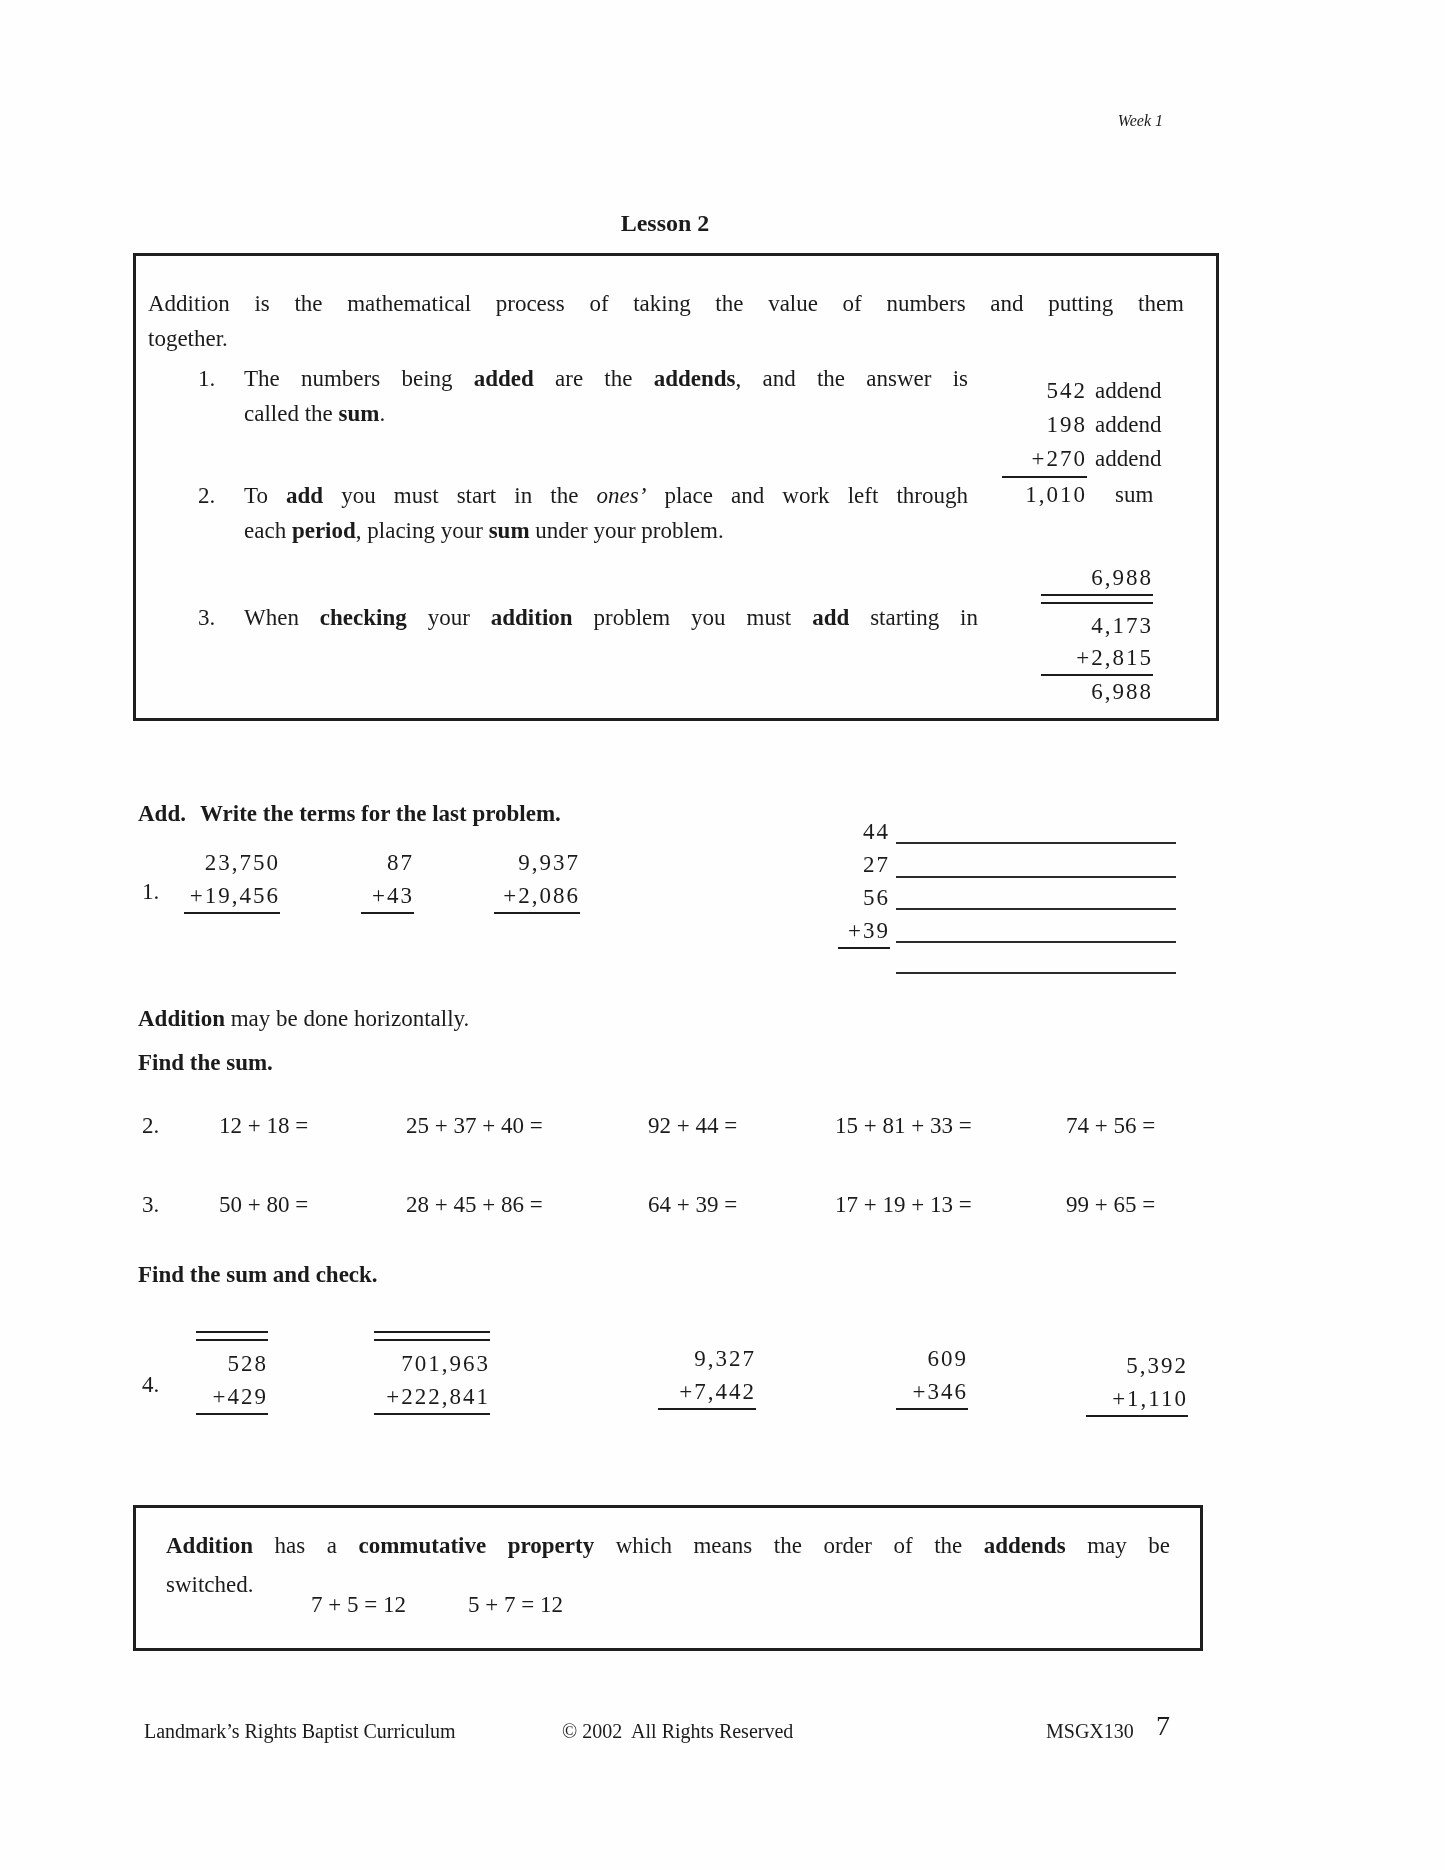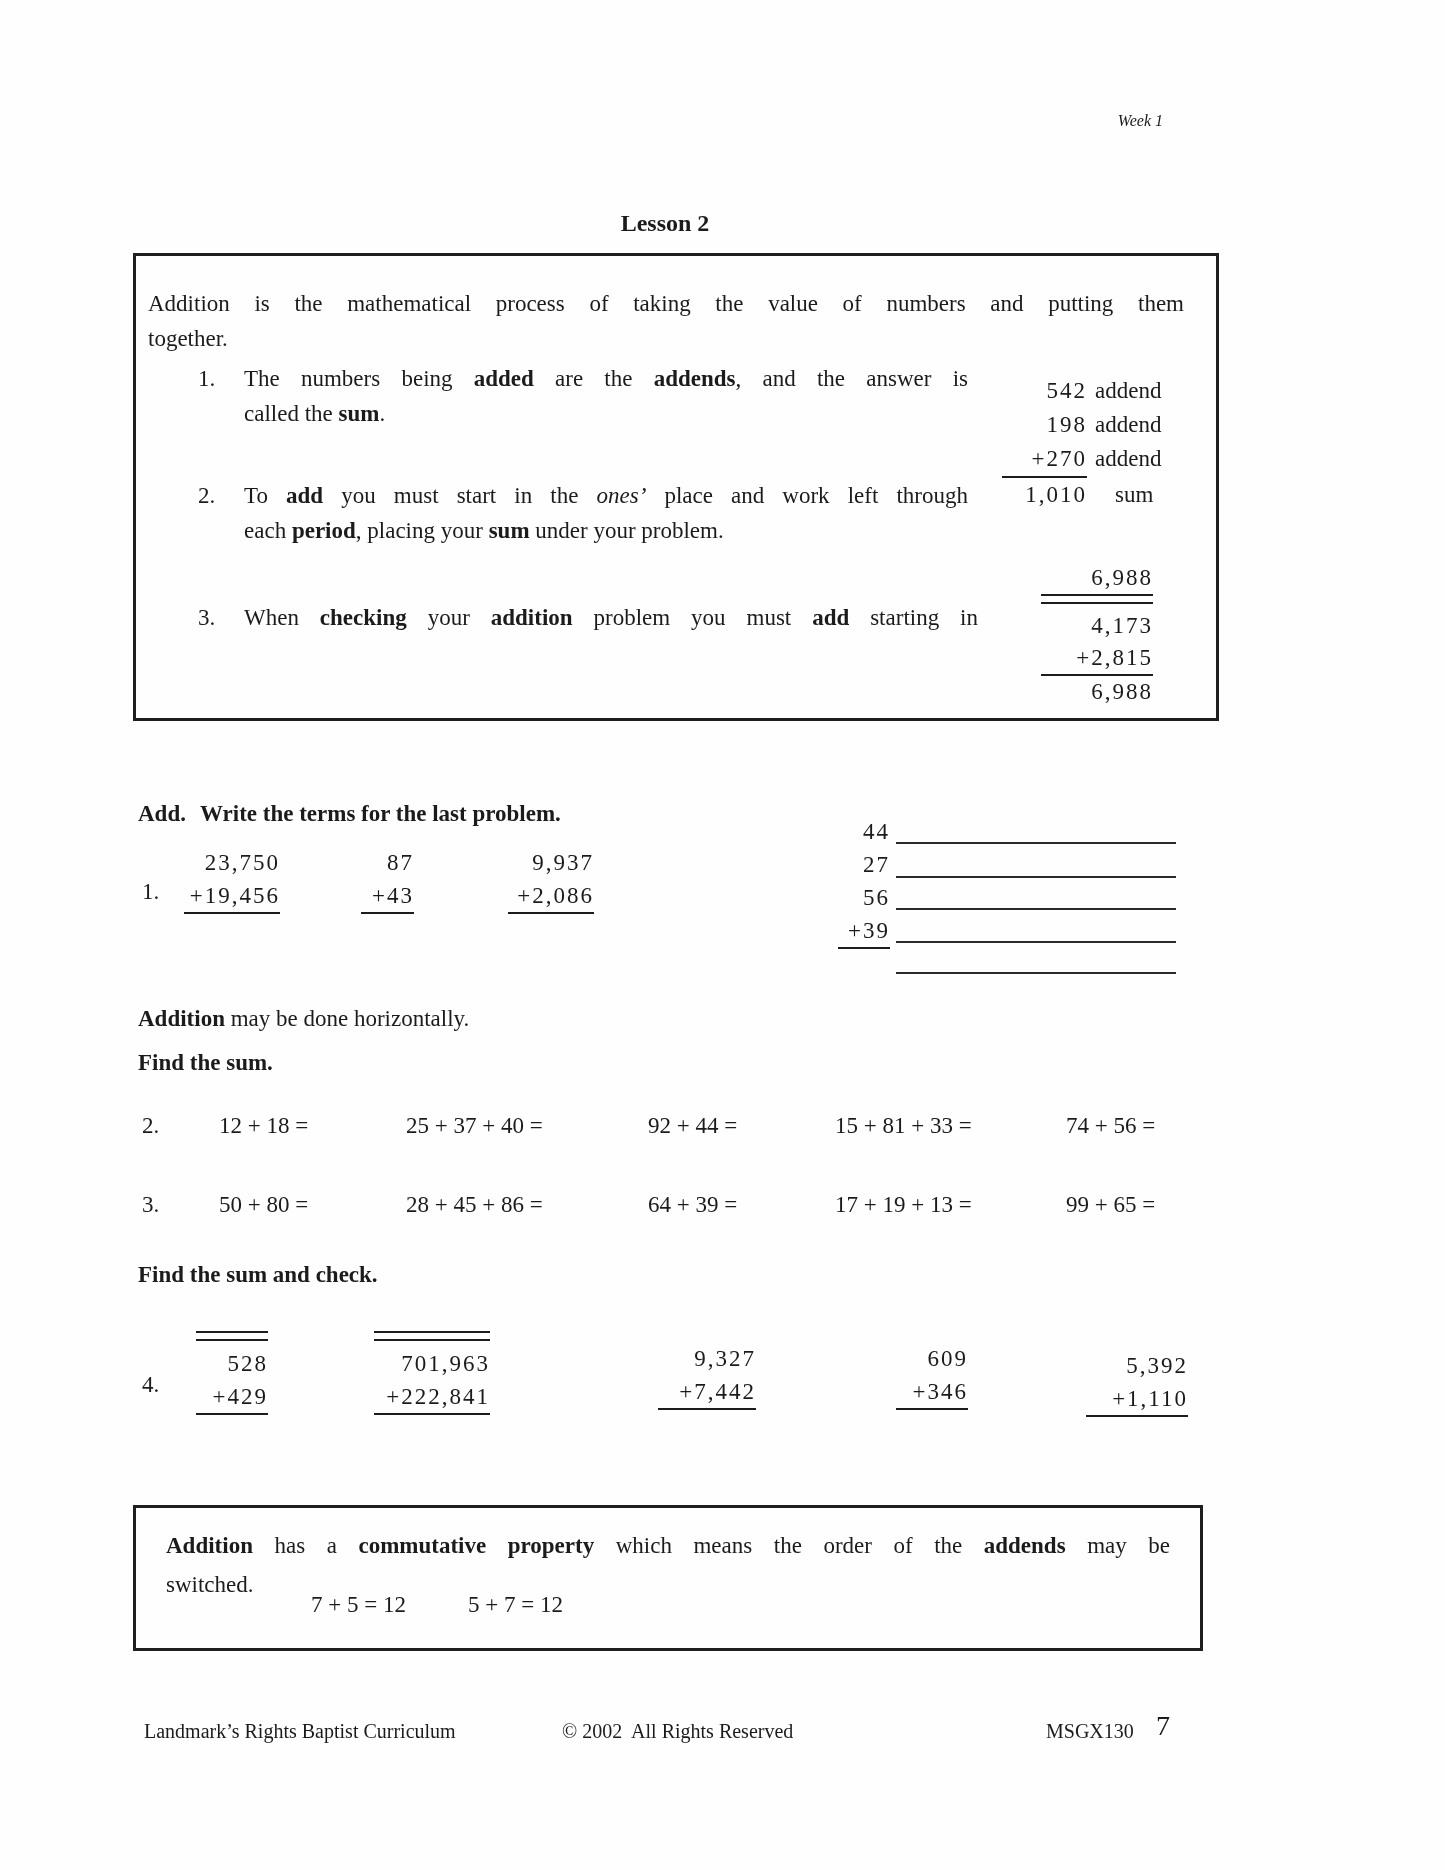--- a/index.html
+++ b/index.html
@@ -85,21 +85,21 @@
 
   <span class="abs" style="left:142px; top:879px;">1.</span>
   <div class="abs vprob" style="left:184px; top:846px; width:96px;">
     <div class="num">23,750</div>
     <div class="num addline">+19,456</div>
   </div>
   <div class="abs vprob" style="left:361px; top:846px; width:53px;">
     <div class="num">87</div>
     <div class="num addline">+43</div>
   </div>
-  <div class="abs vprob" style="left:508px; top:846px; width:86px;">
+  <div class="abs vprob" style="left:494px; top:846px; width:86px;">
     <div class="num">9,937</div>
     <div class="num addline">+2,086</div>
   </div>
 
   <div class="abs vprob" style="left:838px; top:815px; width:52px;">
     <div class="num">44</div>
     <div class="num">27</div>
     <div class="num">56</div>
     <div class="num addline">+39</div>
   </div>

